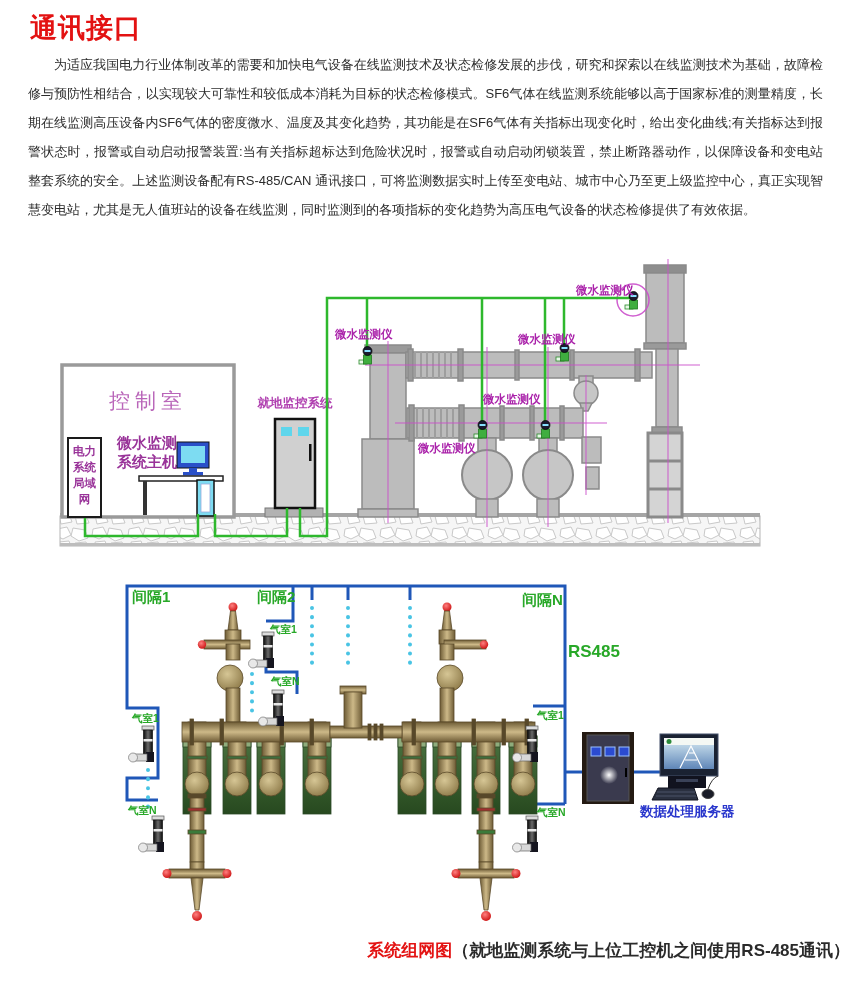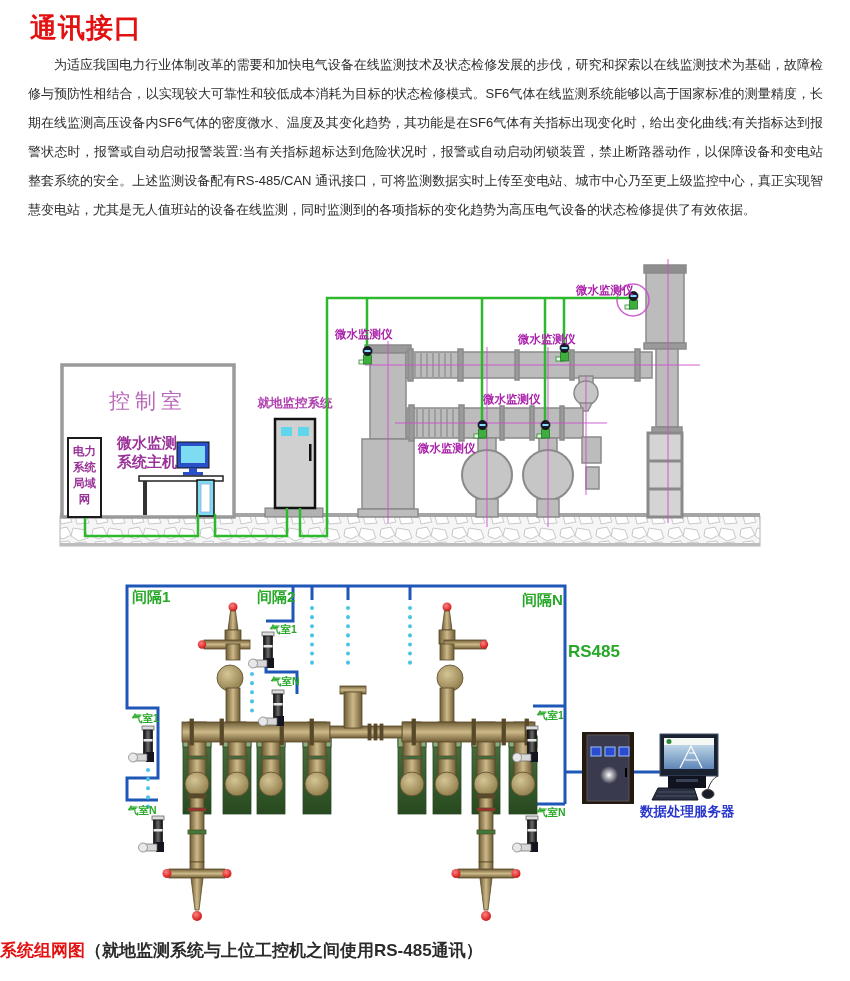--- a/index.html
+++ b/index.html
@@ -3,21 +3,21 @@
 <meta charset="utf-8">
 <style>
   html,body{margin:0;padding:0;background:#ffffff;}
   .page{position:relative;width:850px;height:981px;background:#fff;overflow:hidden;
         font-family:"Liberation Sans","DejaVu Sans",sans-serif;}
   .doc-title{position:absolute;left:30px;top:10px;font-size:27px;font-weight:bold;color:#e31212;letter-spacing:1px;}
   .doc-body{position:absolute;left:28px;top:50px;width:795px;font-size:13px;line-height:29px;
             color:#2b2b2b;text-align:justify;text-indent:2em;font-weight:500;}
   .fig1{position:absolute;left:55px;top:255px;}
   .fig2{position:absolute;left:120px;top:578px;}
-  .caption{position:absolute;left:0;top:939px;width:850px;text-align:left;font-size:17px;color:#2a2a2a;font-weight:bold;}
+  .caption{position:absolute;left:0;top:939px;width:850px;text-align:right;font-size:17px;color:#2a2a2a;font-weight:bold;}
   .caption .red{color:#e31212;}
   svg text{font-family:"Liberation Sans","DejaVu Sans",sans-serif;}
 </style>
 </head>
 <body>
 
 <div class="page">
 
   <div class="doc-title">通讯接口</div>
 

